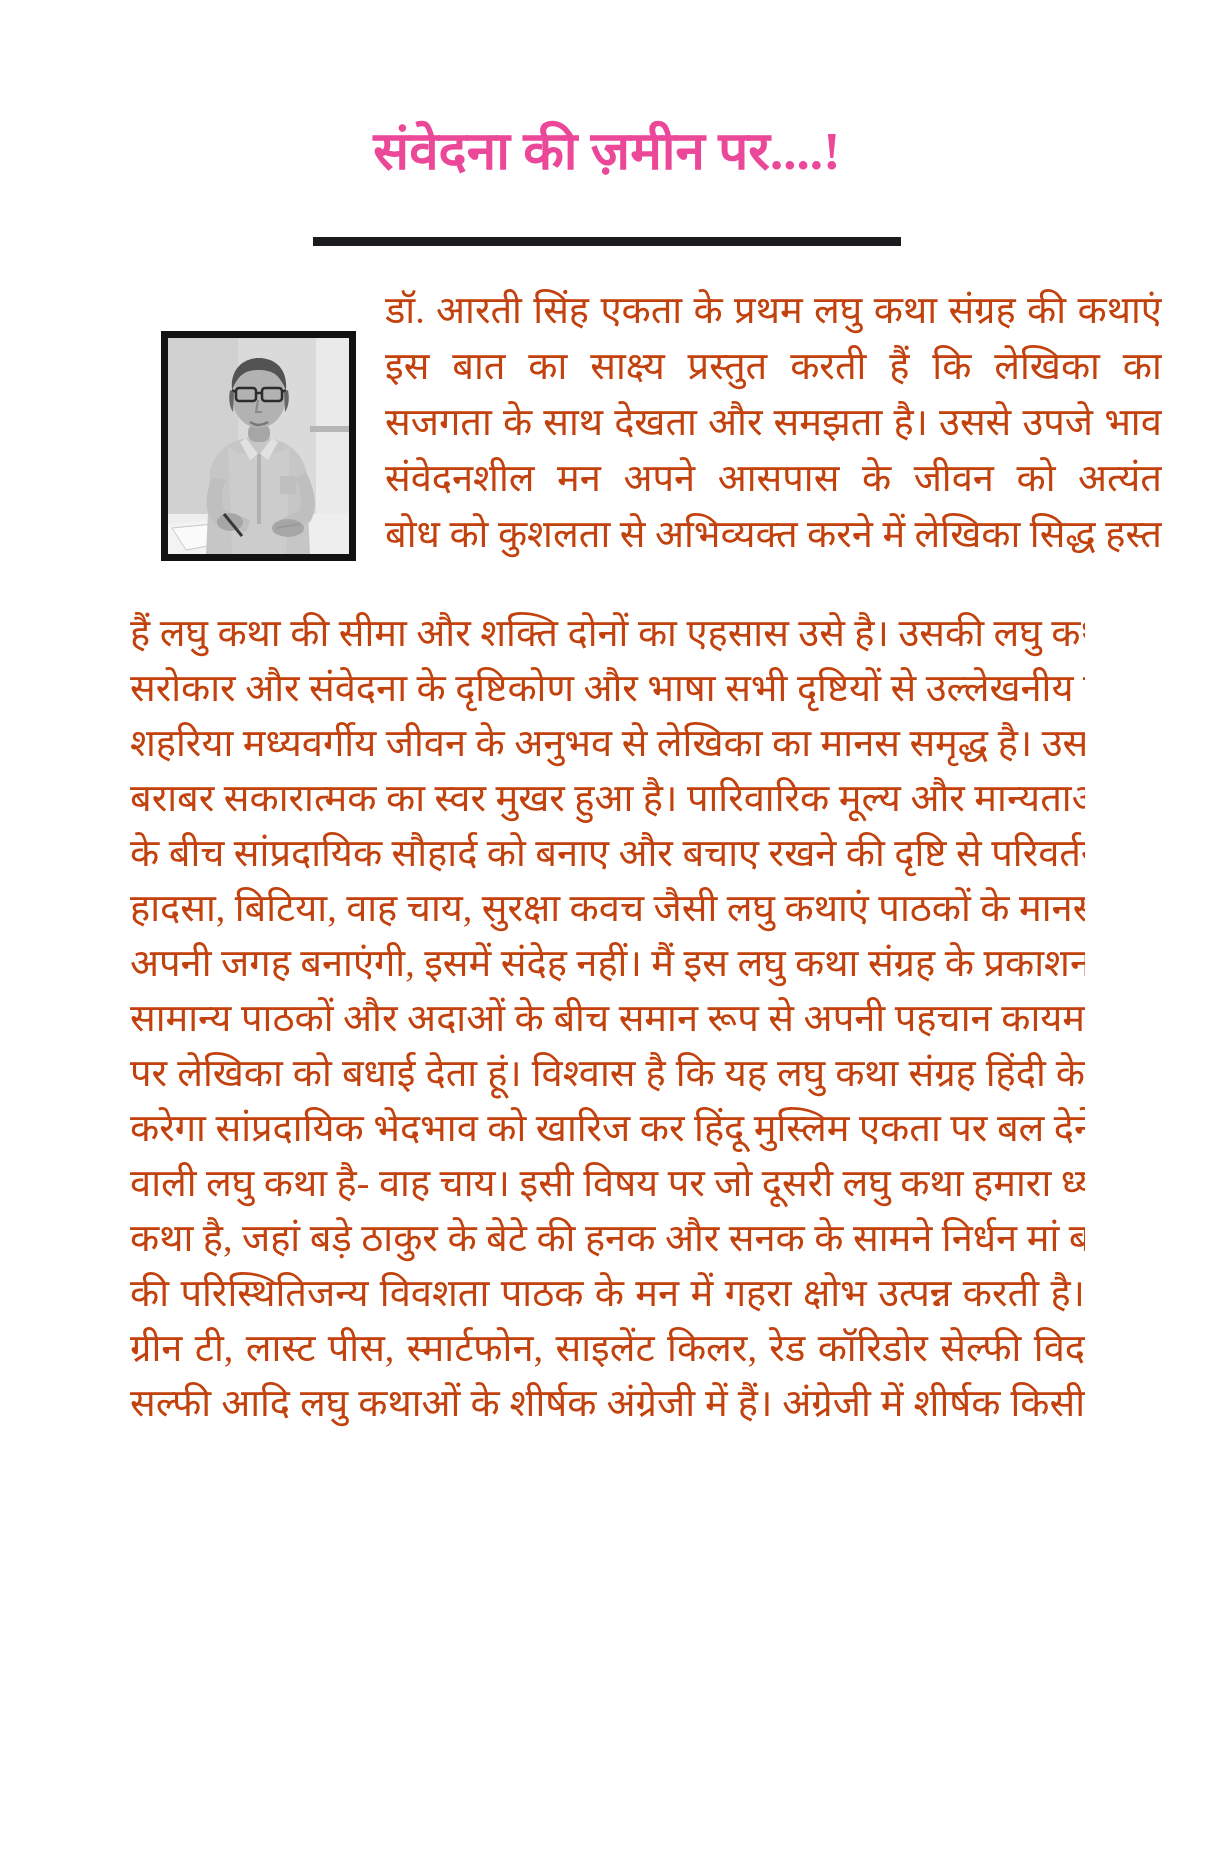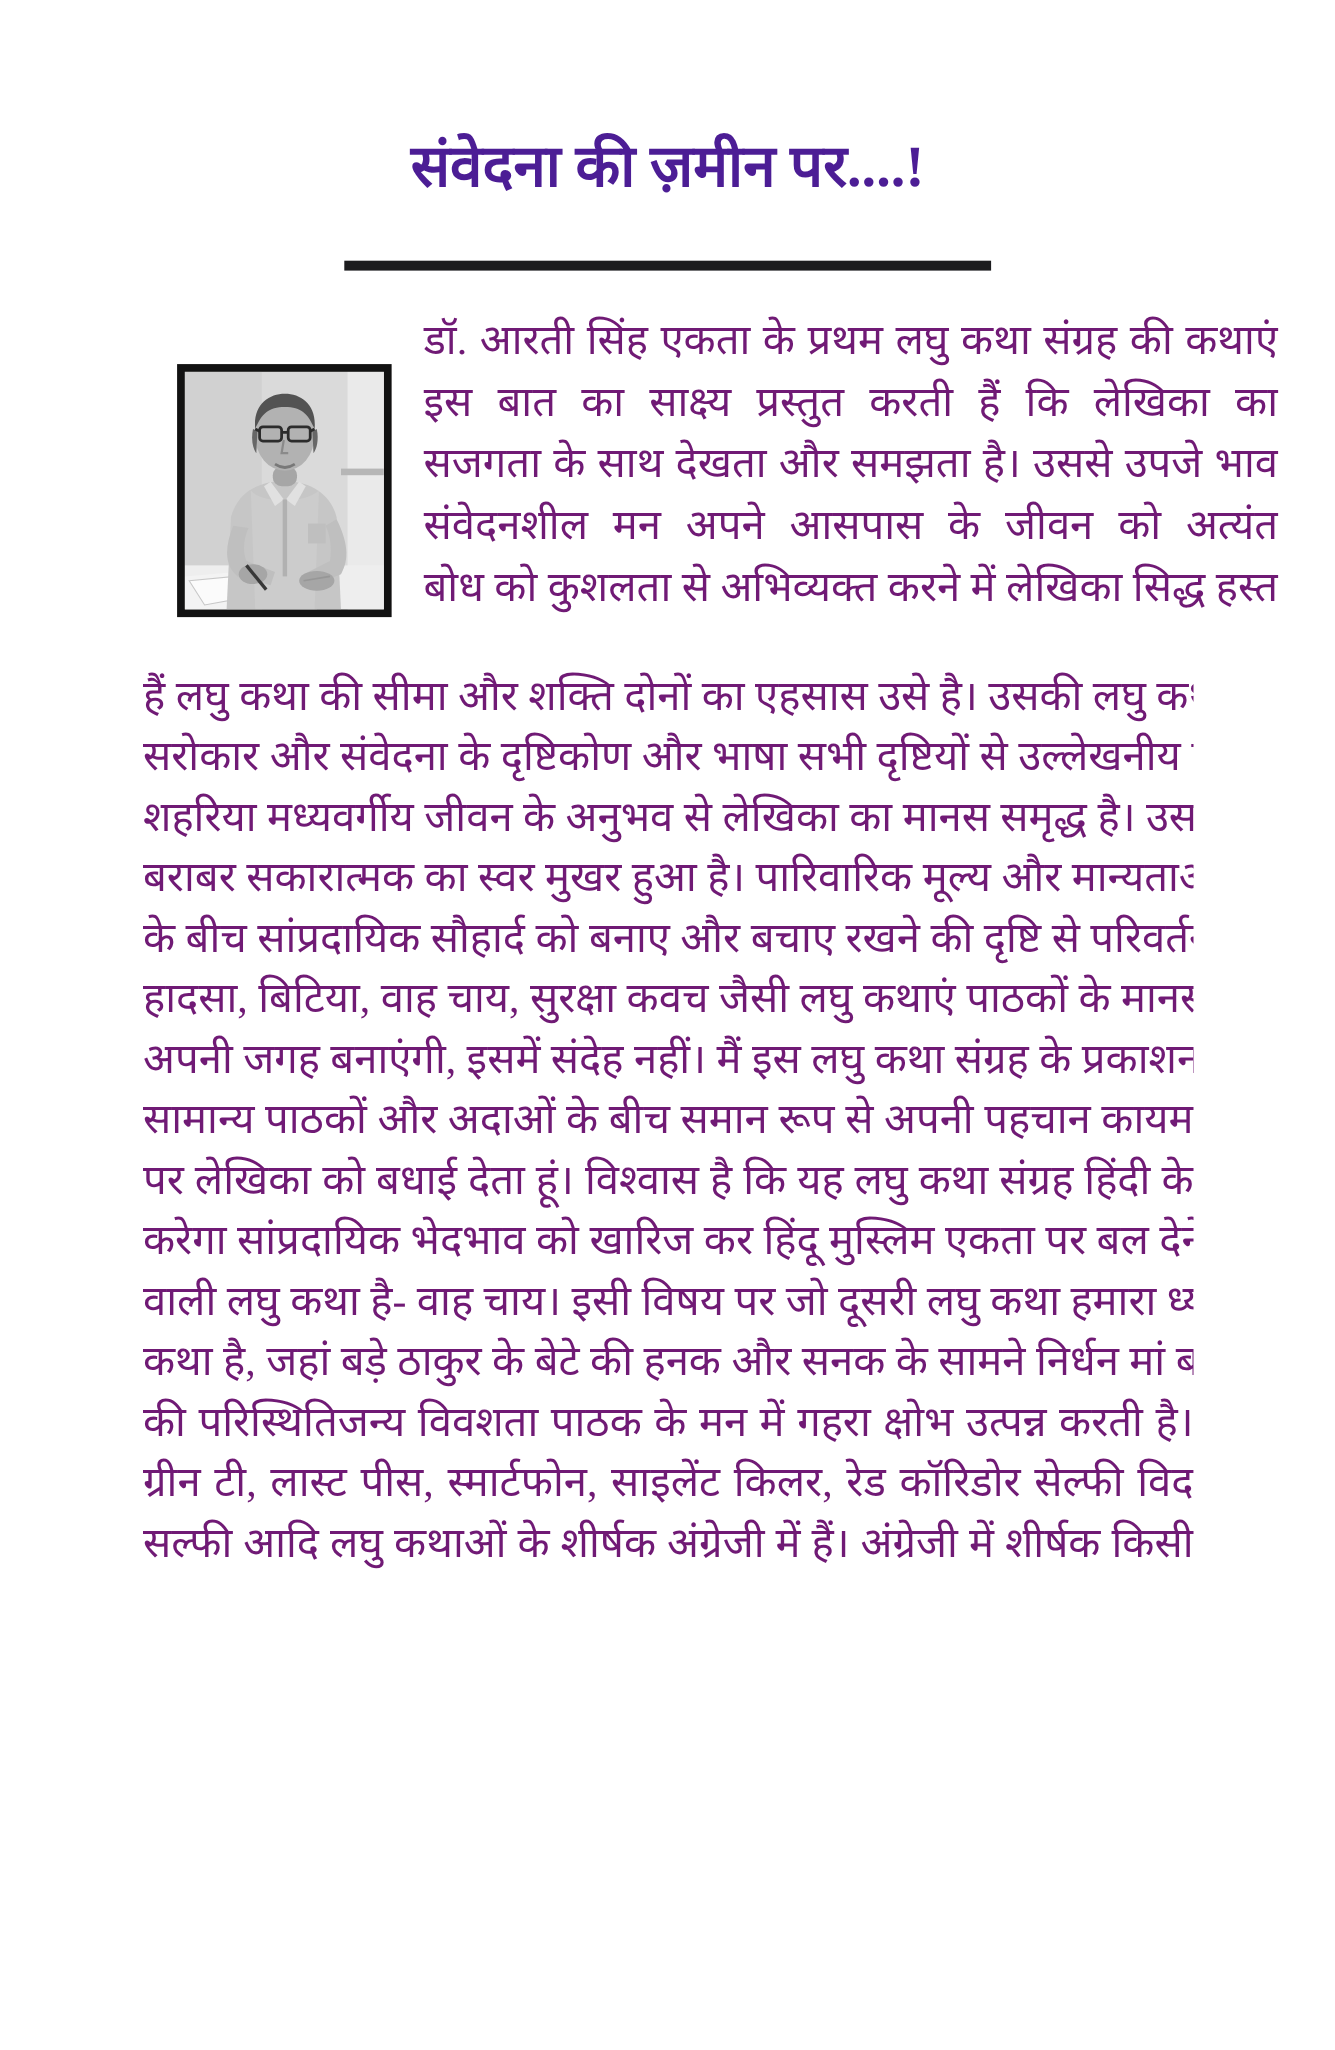--- a/index.html
+++ b/index.html
@@ -17,33 +17,33 @@
     color: #141414;
     overflow: hidden;
   }
   .page-title {
     margin: 0;
     padding-top: 112px;
     text-align: center;
     font-size: 53px;
     font-weight: 700;
     letter-spacing: 0px;
-    color: #4c1d95;
+    color: #ec4899;
   }
   .title-underline {
     width: 588px;
     height: 9px;
     background: #1c1c1e;
     margin: 52px auto 0 auto;
   }
   .content {
     margin: 36px 129px 0 130px; 
     width: 955px;
     font-size: 38px;
-    color: #701a75;
+    color: #c2410c;
   }
   .intro-row {
     display: flex;
     align-items: flex-start;
   }
   .photo-frame {
     flex: 0 0 auto;
     margin-left: 31px;
     margin-top: 49px;
     width: 181px;

